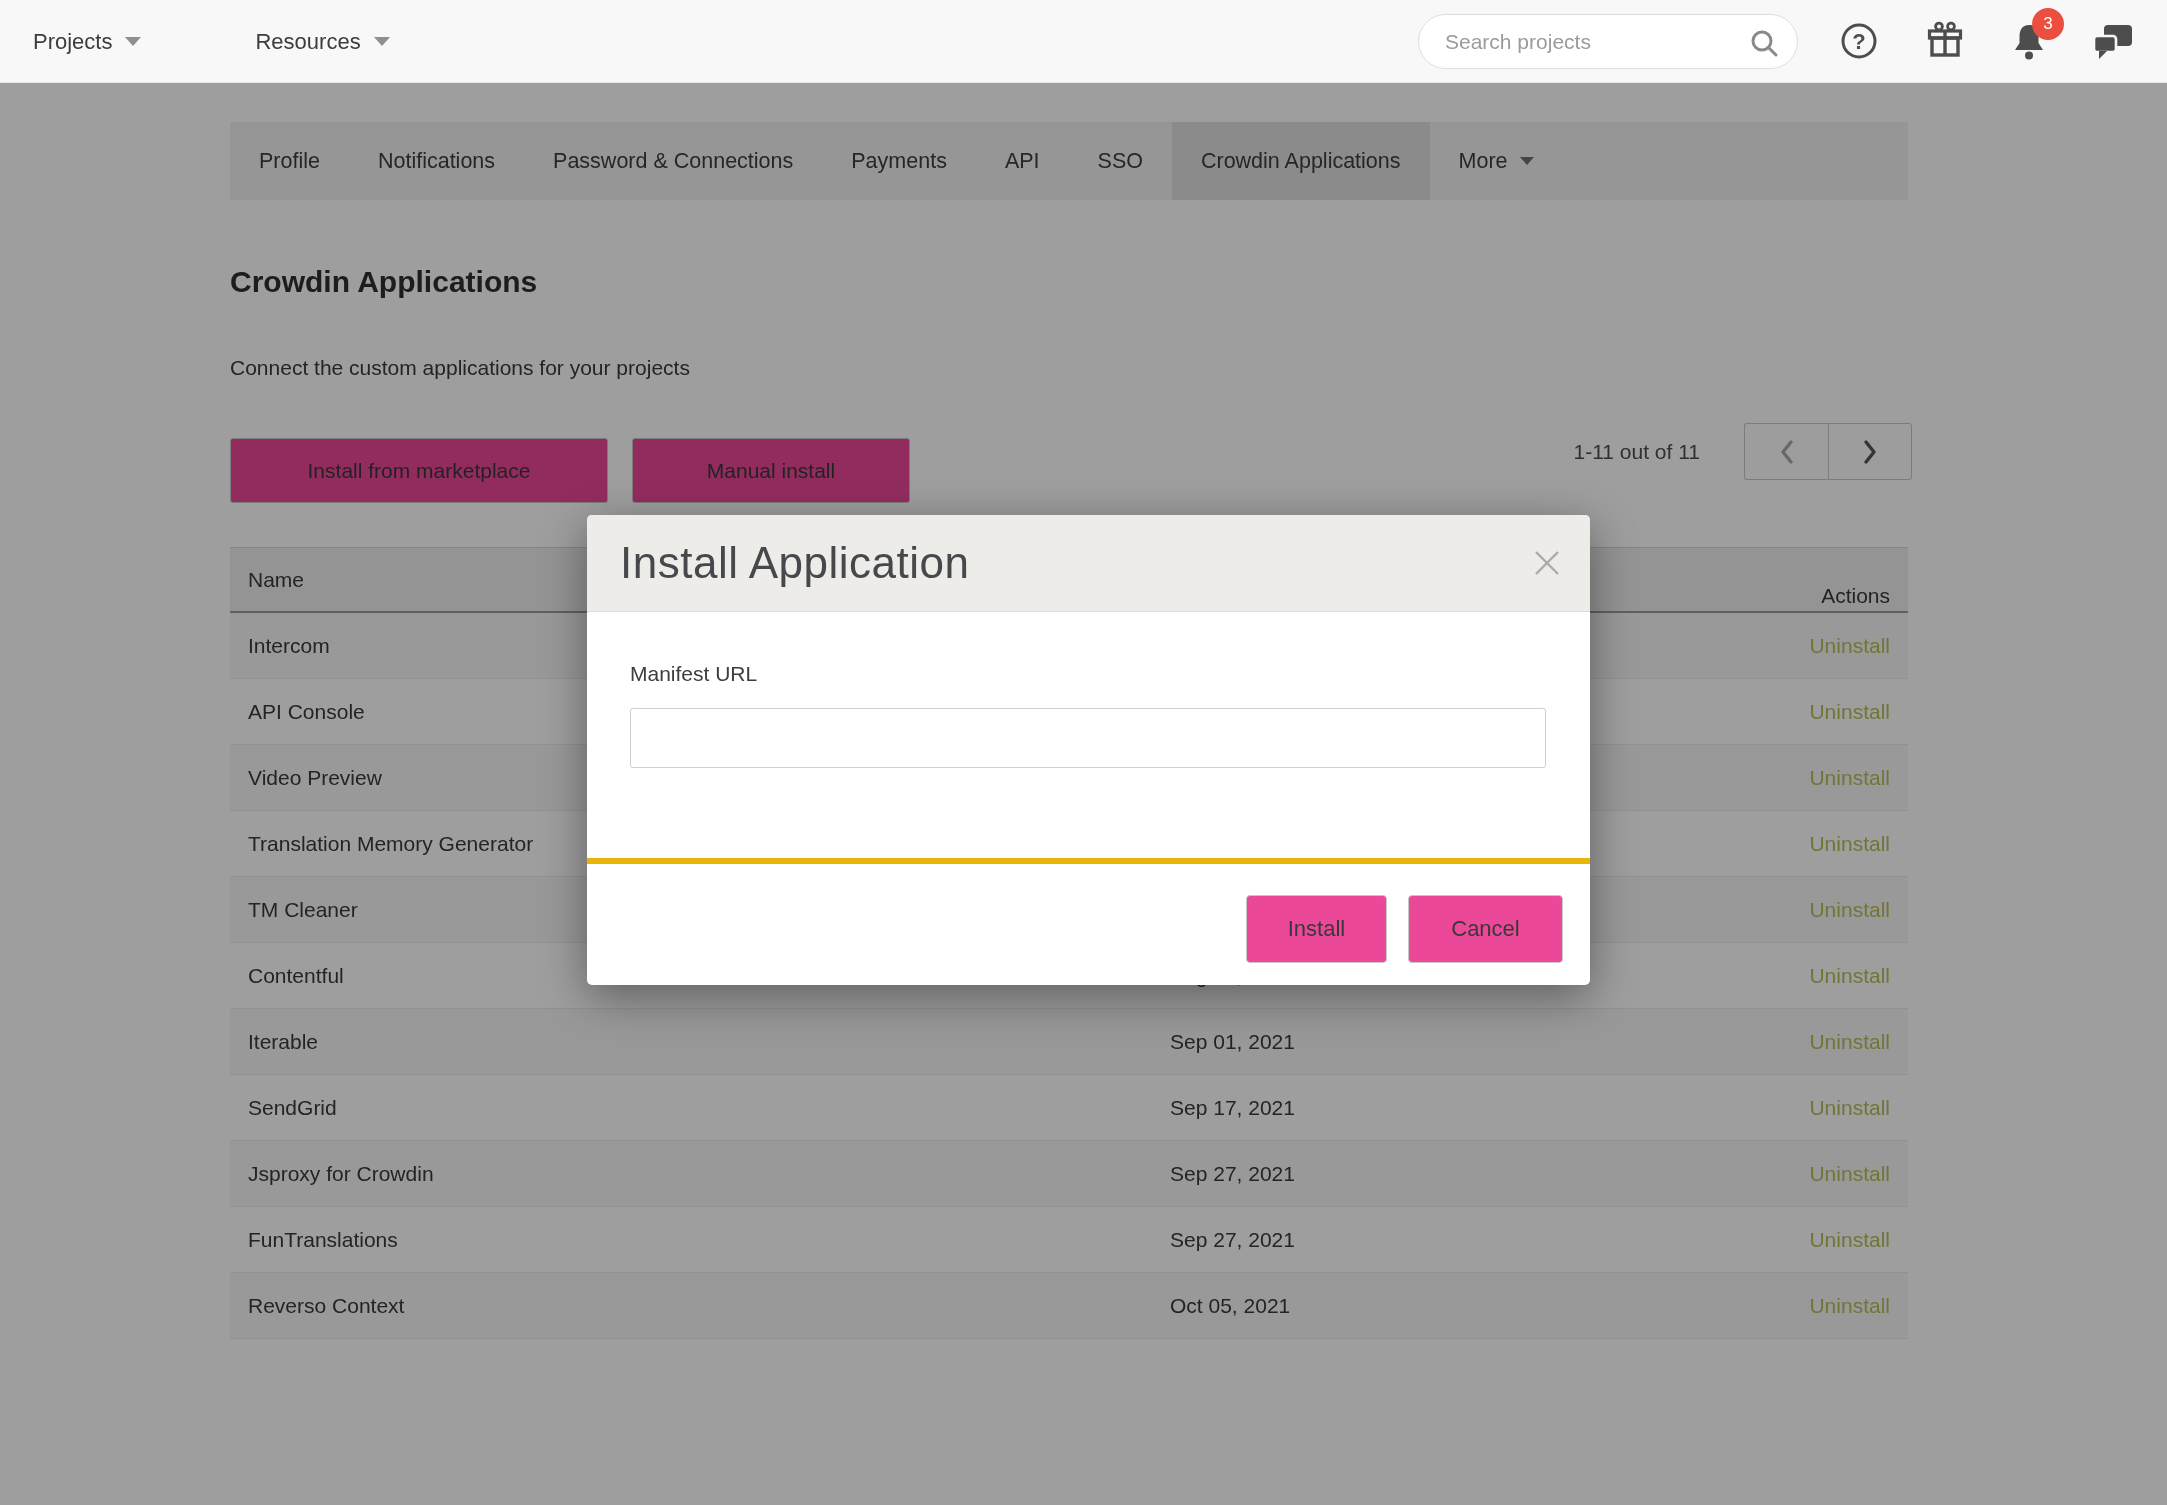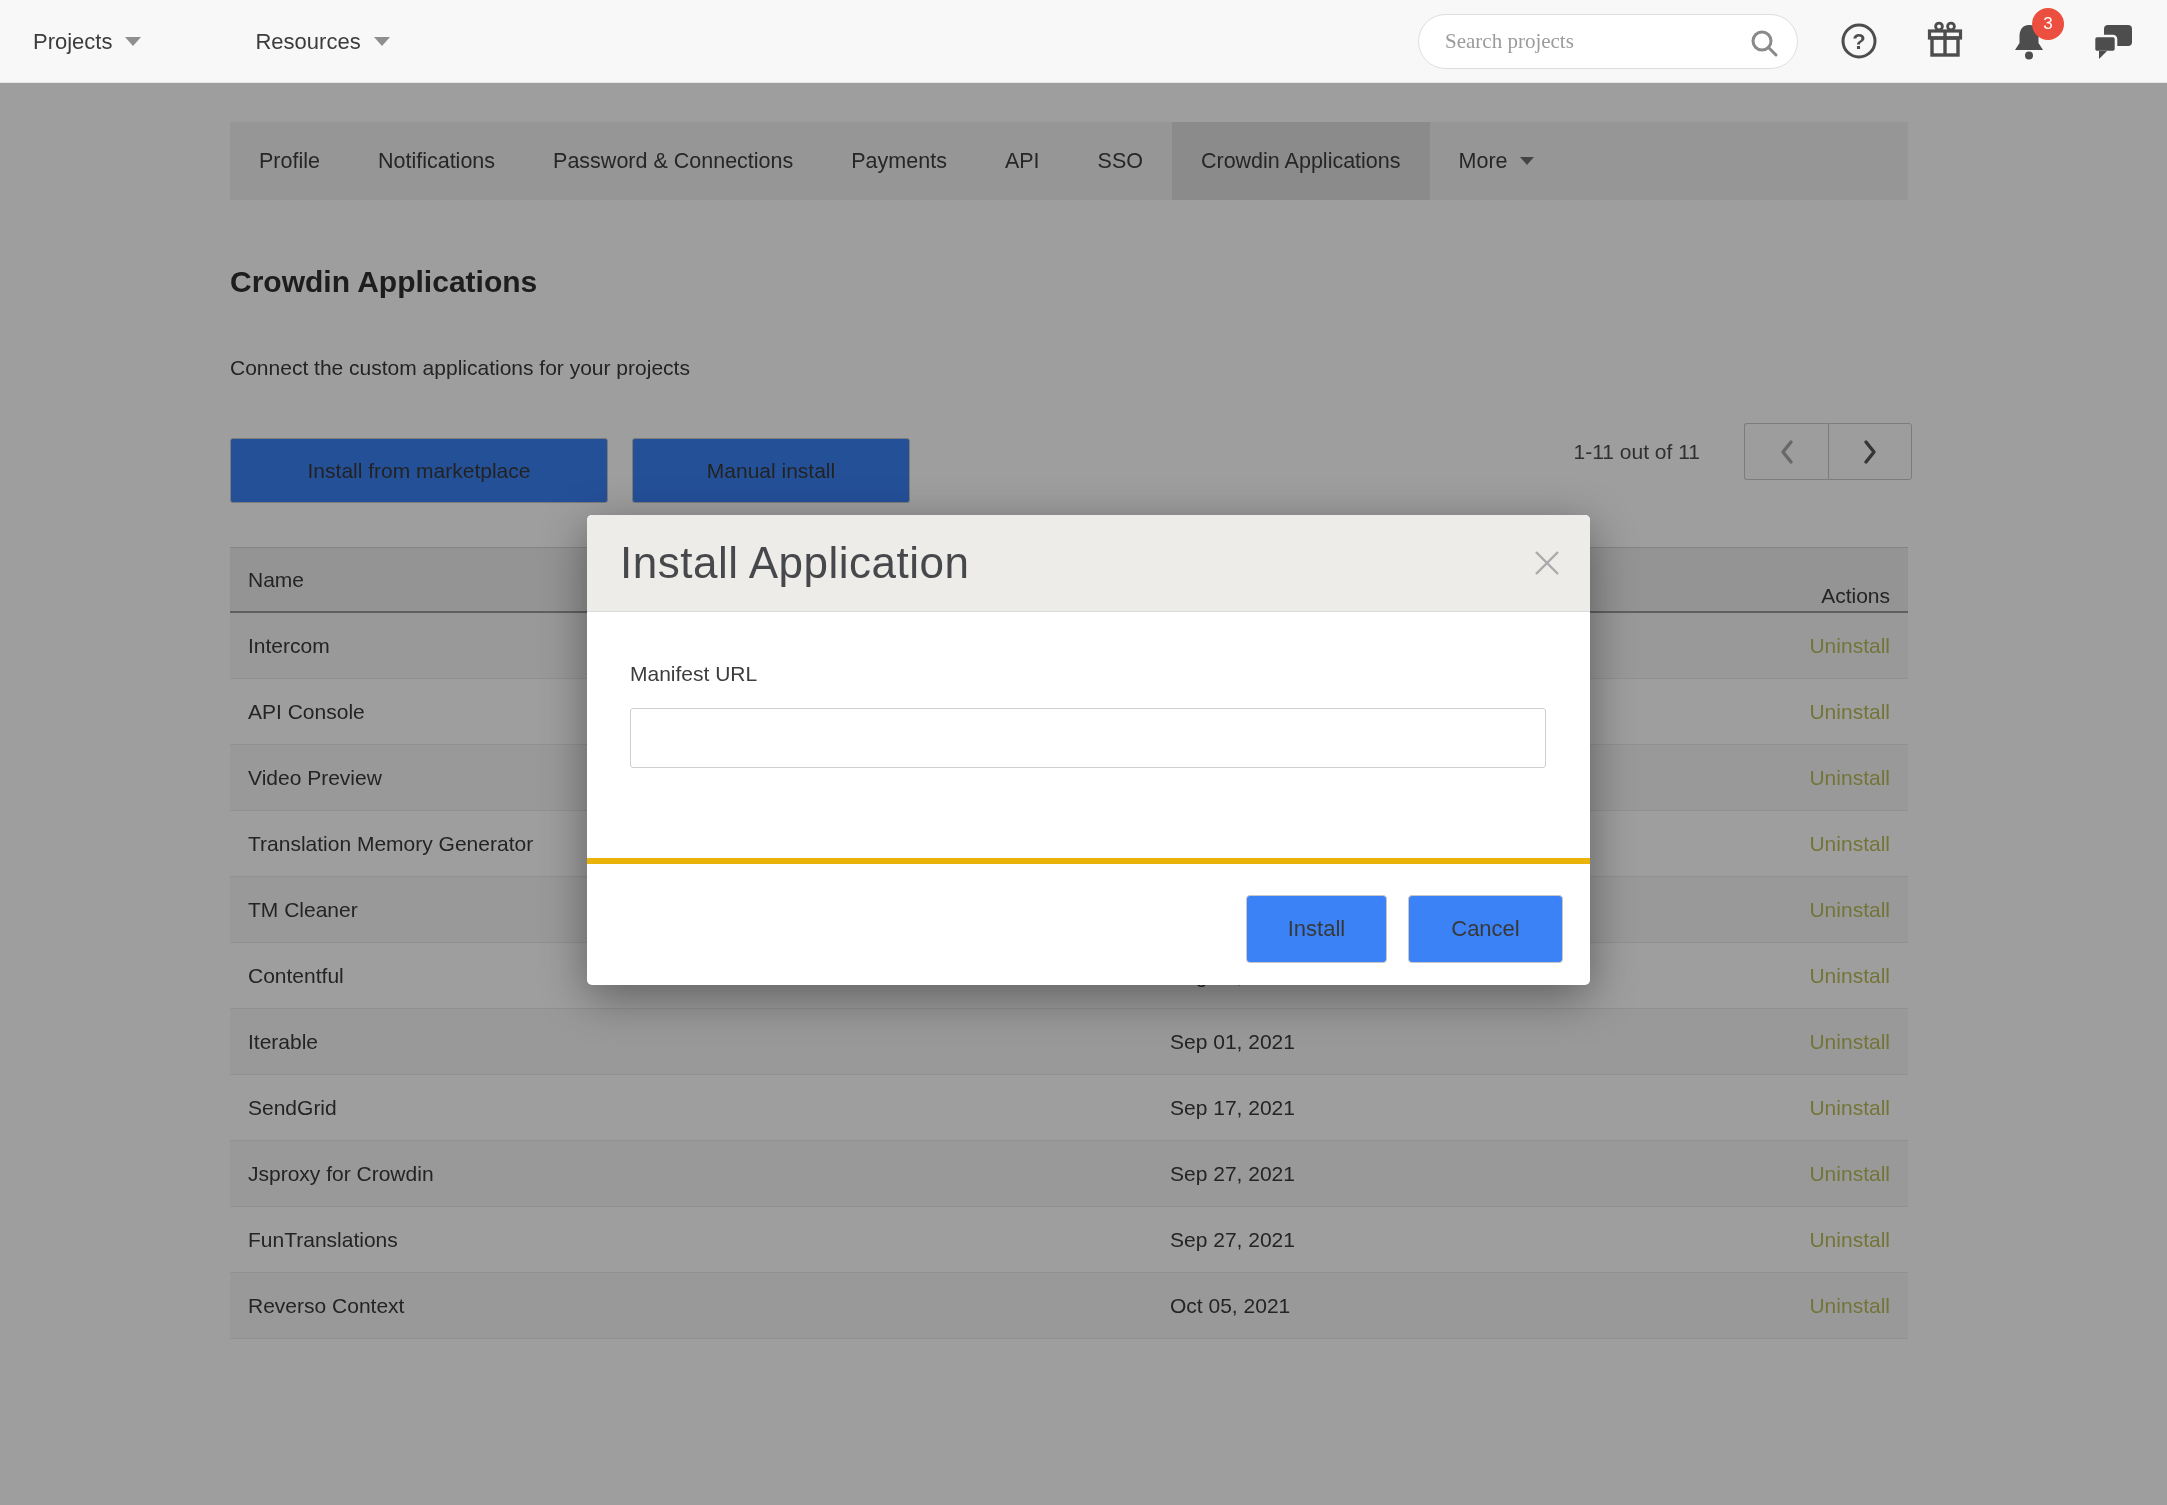--- a/index.html
+++ b/index.html
@@ -12,21 +12,21 @@
   
   .navbar { position:absolute; left:0; top:0; width:2167px; height:83px;
     background:#f8f8f8; border-bottom:1px solid #e4e4e4; z-index:40; }
   .nav-left { position:absolute; left:33px; top:0; height:83px; display:flex; align-items:center; gap:114px; }
   .nav-item { display:flex; align-items:center; gap:13px; font-size:22px; color:#3c3c3c; cursor:pointer; }
   .caret { width:0; height:0; border-left:8px solid transparent; border-right:8px solid transparent;
     border-top:9px solid #8f8f8f; display:inline-block; }
   .search-pill { position:absolute; left:1418px; top:14px; width:380px; height:55px;
     background:#ffffff; border:1px solid #dedede; border-radius:28px; }
   .search-pill input { position:absolute; left:26px; top:0; width:300px; height:53px; border:none; outline:none;
-    font-size:21px; color:#a16207; background:transparent; font-family:Liberation Serif, serif; }
+    font-size:21px; color:#a16207; background:transparent; font-family:Liberation Sans, sans-serif; }
   .search-pill input::placeholder { color:#9b9b9b; }
   .search-icon { position:absolute; right:18px; top:13px; }
   .nav-icon { position:absolute; cursor:pointer; }
   .icon-help  { left:1840px; top:22px; }
   .icon-gift  { left:1925px; top:21px; }
   .icon-bell  { left:2010px; top:22px; }
   .icon-chat  { left:2092px; top:23px; }
   .badge { position:absolute; left:2032px; top:8px; width:32px; height:32px; border-radius:50%;
     display:flex; align-items:center; justify-content:center;
     color:#fff; font-size:17px; z-index:41; }
@@ -37,21 +37,21 @@
   .tabbar { position:absolute; left:230px; top:122px; width:1678px; height:78px;
     background:#f2f2f2; display:flex; }
   .tab { height:78px; line-height:78px; padding:0 29px; font-size:21.5px; color:#3e3e3e;
     cursor:pointer; display:flex; align-items:center; gap:12px; white-space:nowrap; }
   .tab.active { background:#e0e0e0; }
   .tab .caret { border-top-color:#6e6e6e; border-left-width:7px; border-right-width:7px; border-top-width:8px; }
 
   .page-title { position:absolute; left:230px; top:265px; font-size:30px; font-weight:bold; color:#303030; }
   .page-sub { position:absolute; left:230px; top:356px; font-size:21px; color:#3a3a3a; }
 
-  .btn { display:flex; align-items:center; justify-content:center; background:#3b82f6;
+  .btn { display:flex; align-items:center; justify-content:center; background:#ec4899;
     border:1px solid #c8c8c8; border-radius:3px; font-size:21px; color:#383838; cursor:pointer; }
   .btn-marketplace { position:absolute; left:230px; top:438px; width:378px; height:65px; }
   .btn-manual { position:absolute; left:632px; top:438px; width:278px; height:65px; }
 
   .pag-text { position:absolute; left:1250px; top:423px; width:450px; height:57px; line-height:57px;
     text-align:right; font-size:21px; color:#4e4e4e; }
   .pager { position:absolute; left:1744px; top:423px; display:flex; }
   .pager-btn { width:84px; height:57px; background:#fdfdfd; border:1px solid #c8c8c8;
     display:flex; align-items:center; justify-content:center; cursor:pointer; }
   .pager-btn.prev { border-radius:3px 0 0 3px; border-right:none; }

